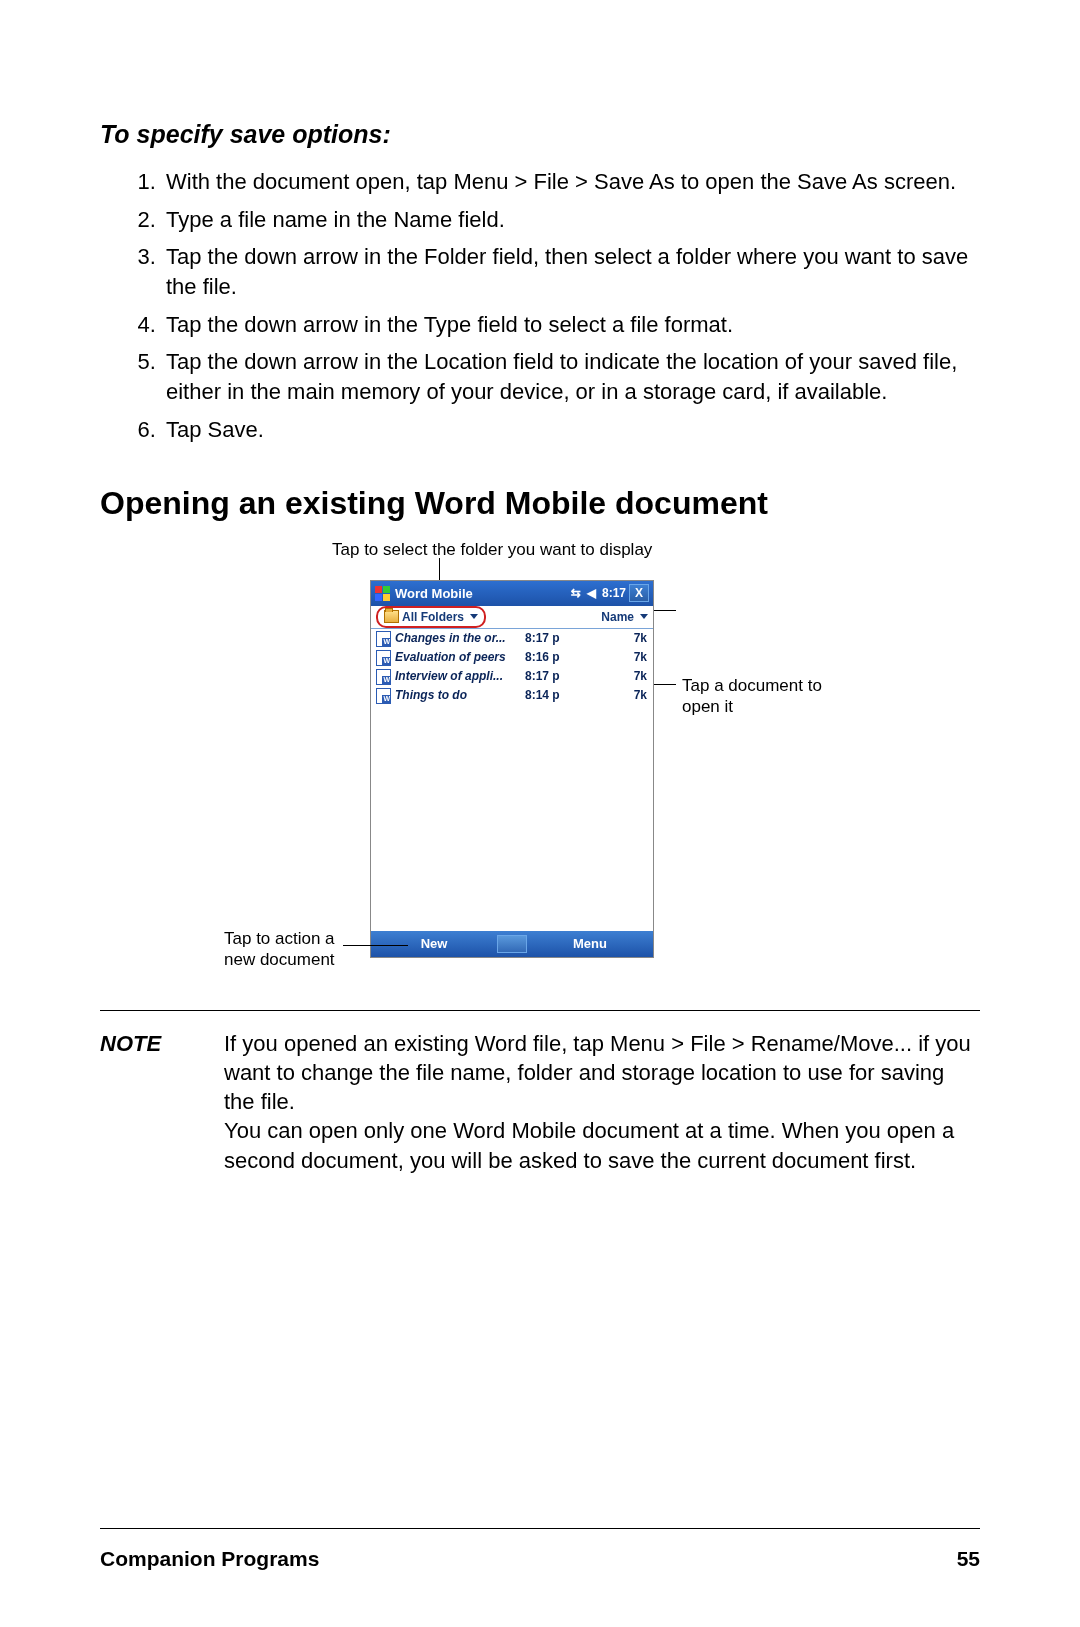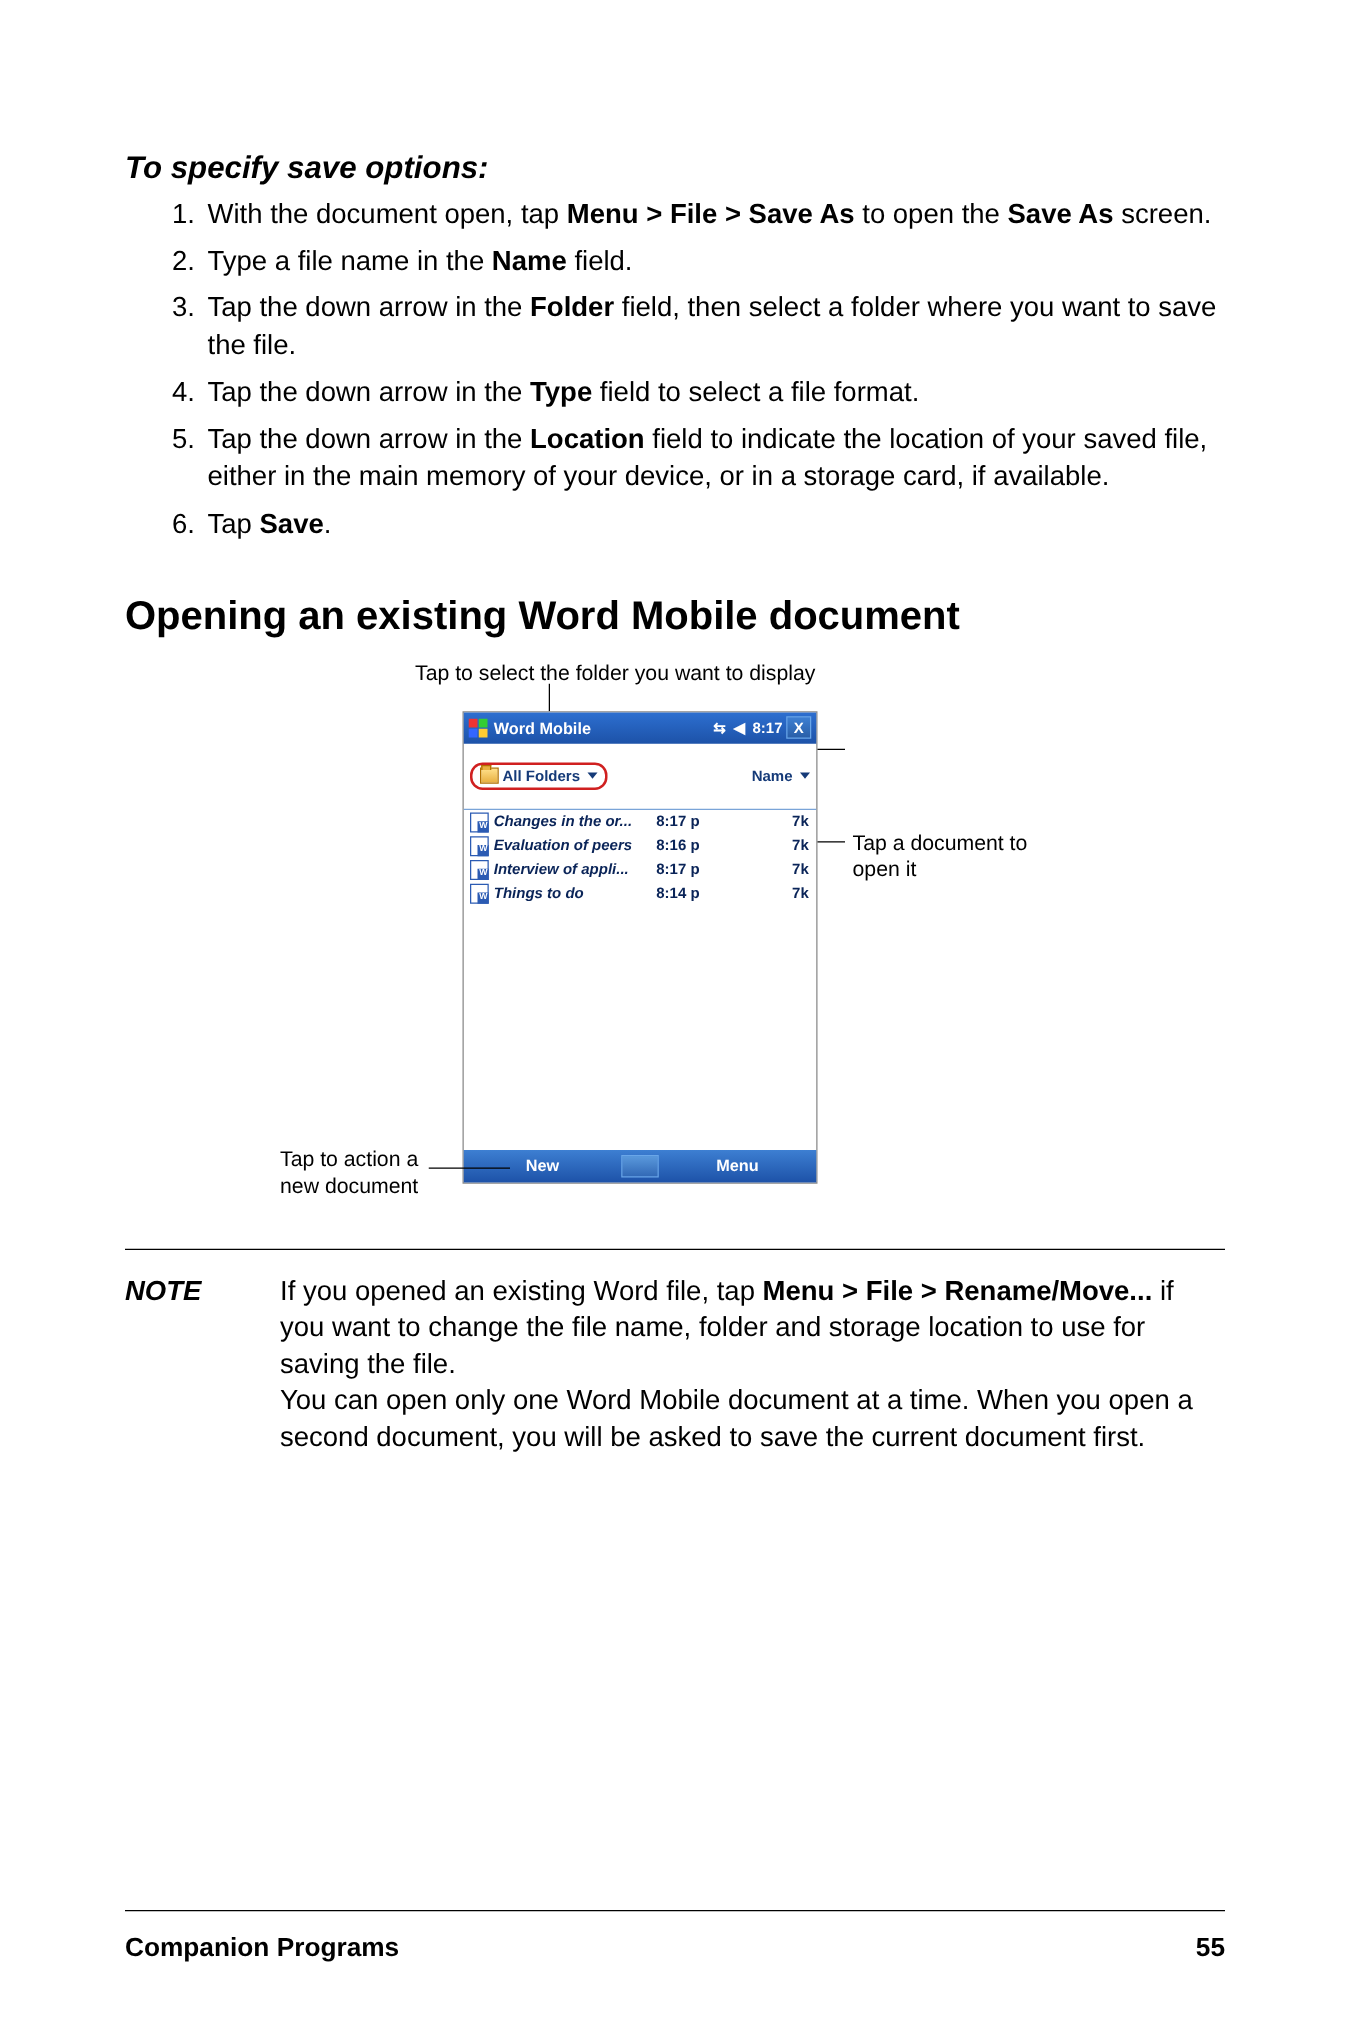--- a/index.html
+++ b/index.html
@@ -12,21 +12,21 @@
     width: 1080px;
     height: 1627px;
     box-sizing: border-box;
     padding: 120px 100px 50px 100px;
     position: relative;
   }
   h3.section-sub {
     font-size: 25px;
     font-weight: bold;
     font-style: italic;
-    margin: 0 0 7px 0;
+    margin: 0 0 18px 0;
   }
   h2.section-head {
     font-size: 32px;
     font-weight: bold;
     margin: 40px 0 8px 0;
   }
   p.body {
     font-size: 22px;
     line-height: 1.35;
     margin: 0 0 10px 0;
@@ -34,21 +34,21 @@
   ol.steps {
     font-size: 22px;
     line-height: 1.35;
     margin: 0 0 10px 0;
     padding-left: 62px;
   }
   ol.steps li {
     margin-bottom: 8px;
     padding-left: 4px;
   }
-  .b { font-weight: bold; }
+  .b { font-weight: normal; }
   .figure-wrap {
     position: relative;
     width: 880px;
     height: 440px;
     margin: 18px 0 30px 0;
   }
   .caption-top {
     position: absolute;
     top: 0;
     left: 232px;
@@ -95,21 +95,21 @@
   .titlebar .close {
     width: 18px; height: 16px; border: 1px solid #6aa6e8;
     display: flex; align-items: center; justify-content: center;
     font-size: 12px; font-weight: bold;
     background: linear-gradient(#3d7fd2,#2a5fa8);
   }
   .folderbar {
     display: flex;
     align-items: center;
     height: 22px;
-    padding: 15px 5px;
+    padding: 0 5px;
     font-size: 12px;
     font-weight: bold;
     color: #153a78;
     border-bottom: 1px solid #7aa4d8;
   }
   .folder-left {
     display: flex;
     align-items: center;
     gap: 3px;
     border: 2px solid #d02020;

